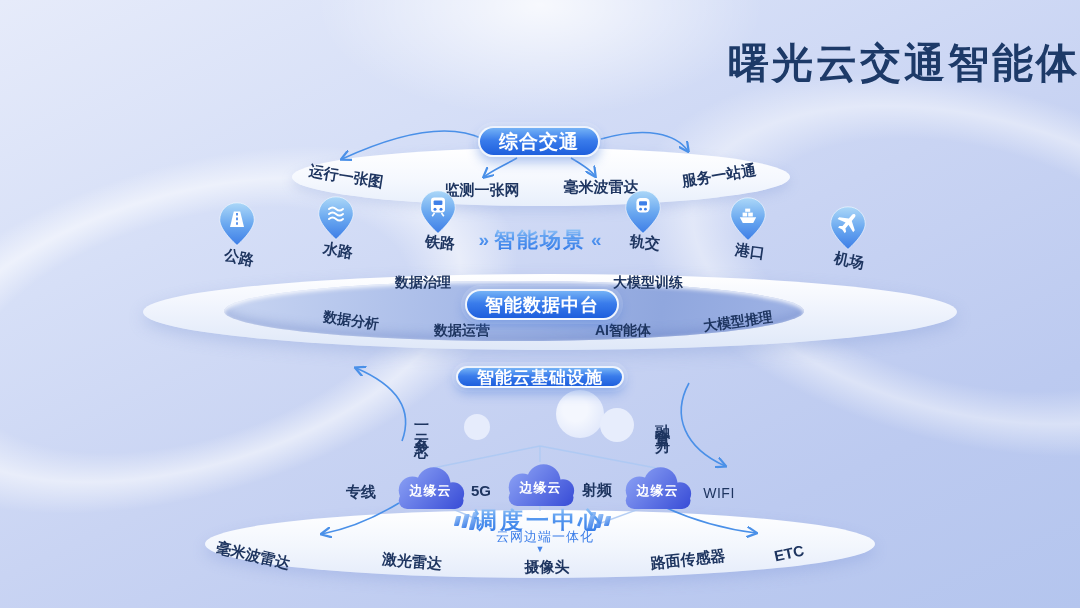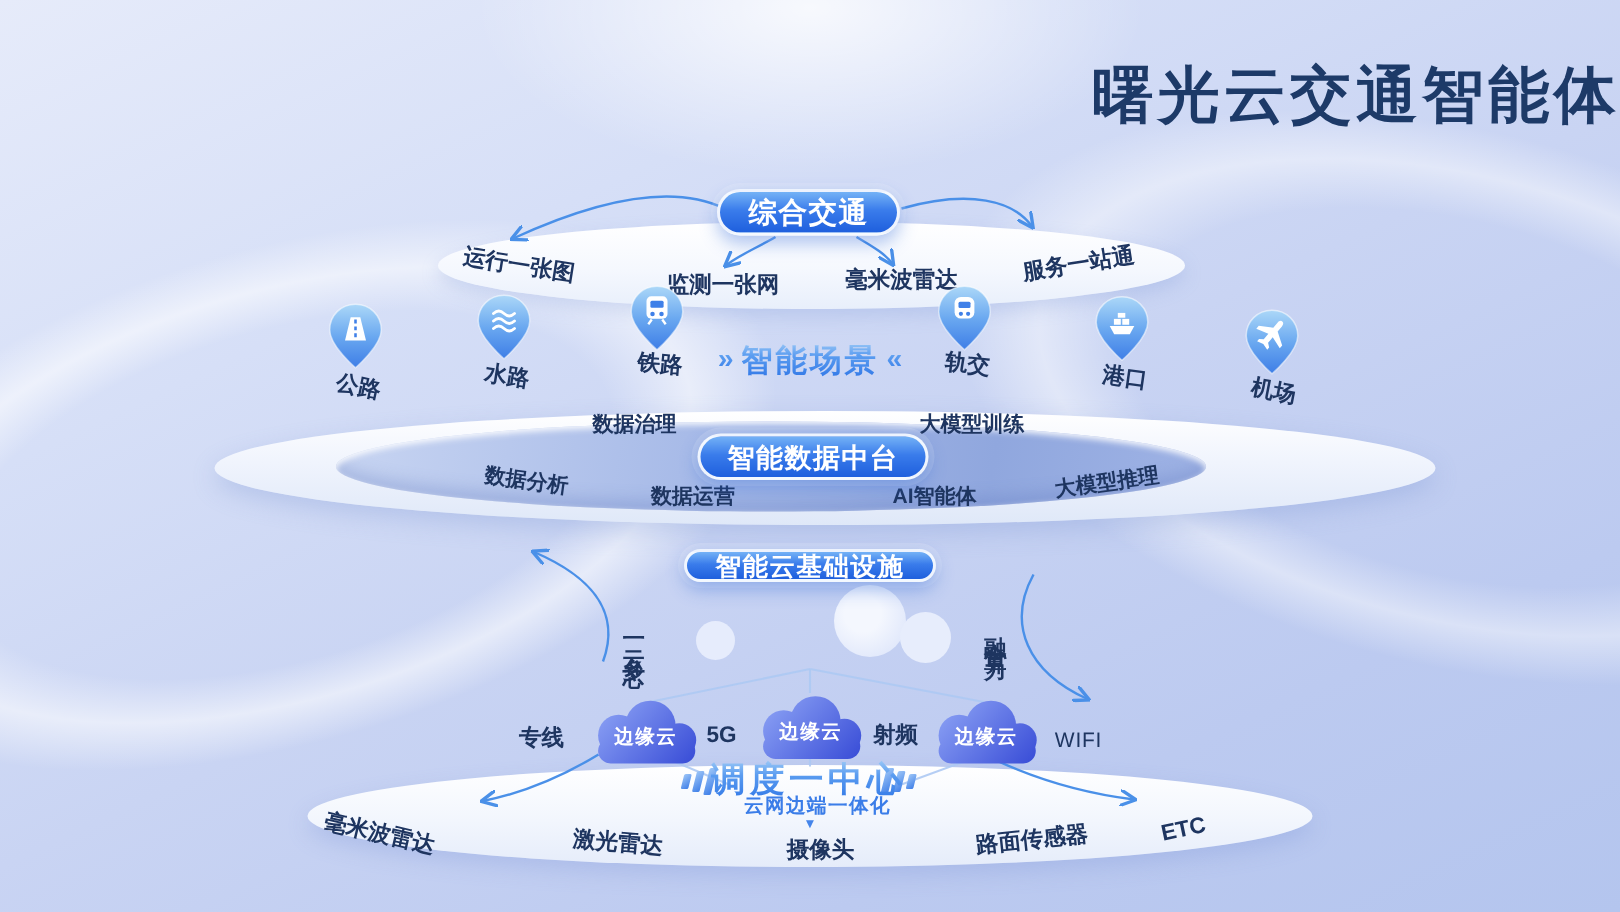--- a/index.html
+++ b/index.html
@@ -71,21 +71,21 @@
   .dv4{left:789px;top:553px;transform:translate(-50%,-50%) rotate(-12deg);font-weight:700}
   
   .g{background:linear-gradient(180deg,#a9d2f8 0%,#5a9cf0 40%,#2d74e6 100%);
     -webkit-background-clip:text;background-clip:text;color:transparent}
   .scene-title{position:absolute;left:540px;top:240px;transform:translate(-50%,-50%);display:flex;
     align-items:center;gap:5px;font-size:21px;font-weight:800;z-index:4;letter-spacing:2px}
   .scene-title .gm{font-size:19px;letter-spacing:0}
   .collab-title{position:absolute;left:539px;top:520px;transform:translate(-50%,-50%);
     font-size:23px;font-weight:800;letter-spacing:3px;z-index:4}
   .collab-sub{position:absolute;left:545px;top:537px;transform:translate(-50%,-50%);
-    font-size:13px;font-weight:700;color:#3b7de8;letter-spacing:1px;z-index:4}
+    font-size:13px;font-weight:400;color:#3b7de8;letter-spacing:1px;z-index:4}
   .collab-chevron{position:absolute;left:540px;top:549px;transform:translate(-50%,-50%);
     font-size:9px;color:#4585ea;z-index:4}
   .flag{position:absolute;display:flex;align-items:center;gap:3px;z-index:4;height:18px}
   .flag span{display:block;width:5px;border-radius:1px;transform:skewX(-14deg);
     background:linear-gradient(135deg,#9ec6f7,#3f7fe8)}
   .flagL{left:455px;top:512px}.flagR{left:589px;top:512px}
   .flagL span:nth-child(1){height:10px}.flagL span:nth-child(2){height:14px}.flagL span:nth-child(3){height:18px}
   .flagR span:nth-child(1){height:18px}.flagR span:nth-child(2){height:14px}.flagR span:nth-child(3){height:10px}
   
   .vnote{position:absolute;transform:translate(-50%,-50%);writing-mode:vertical-rl;text-orientation:upright;

